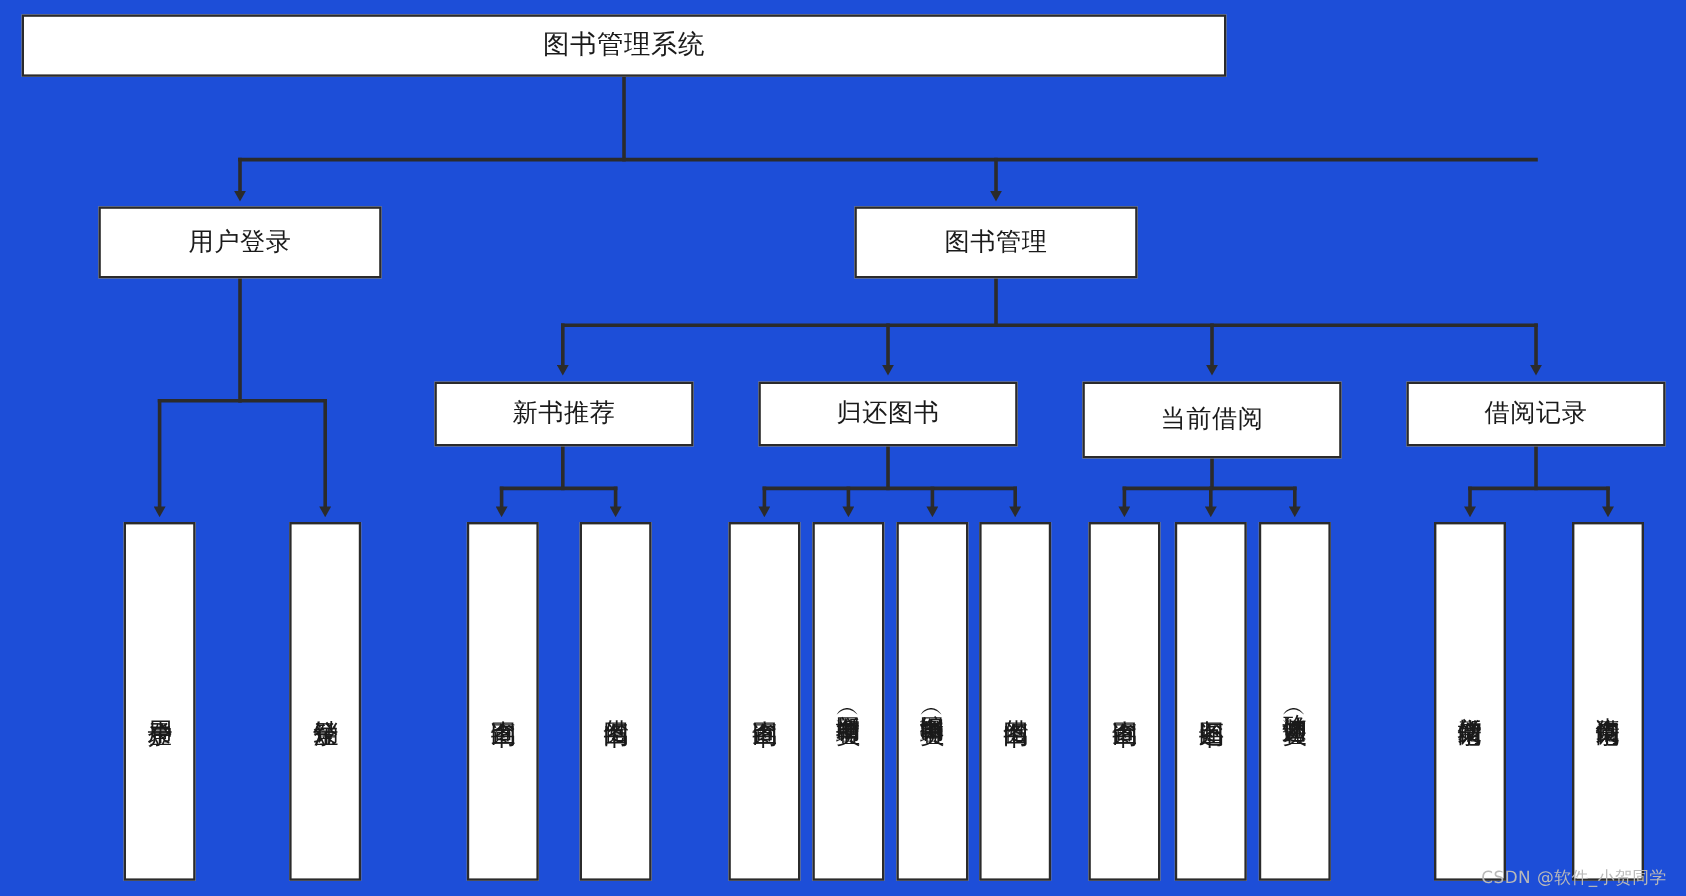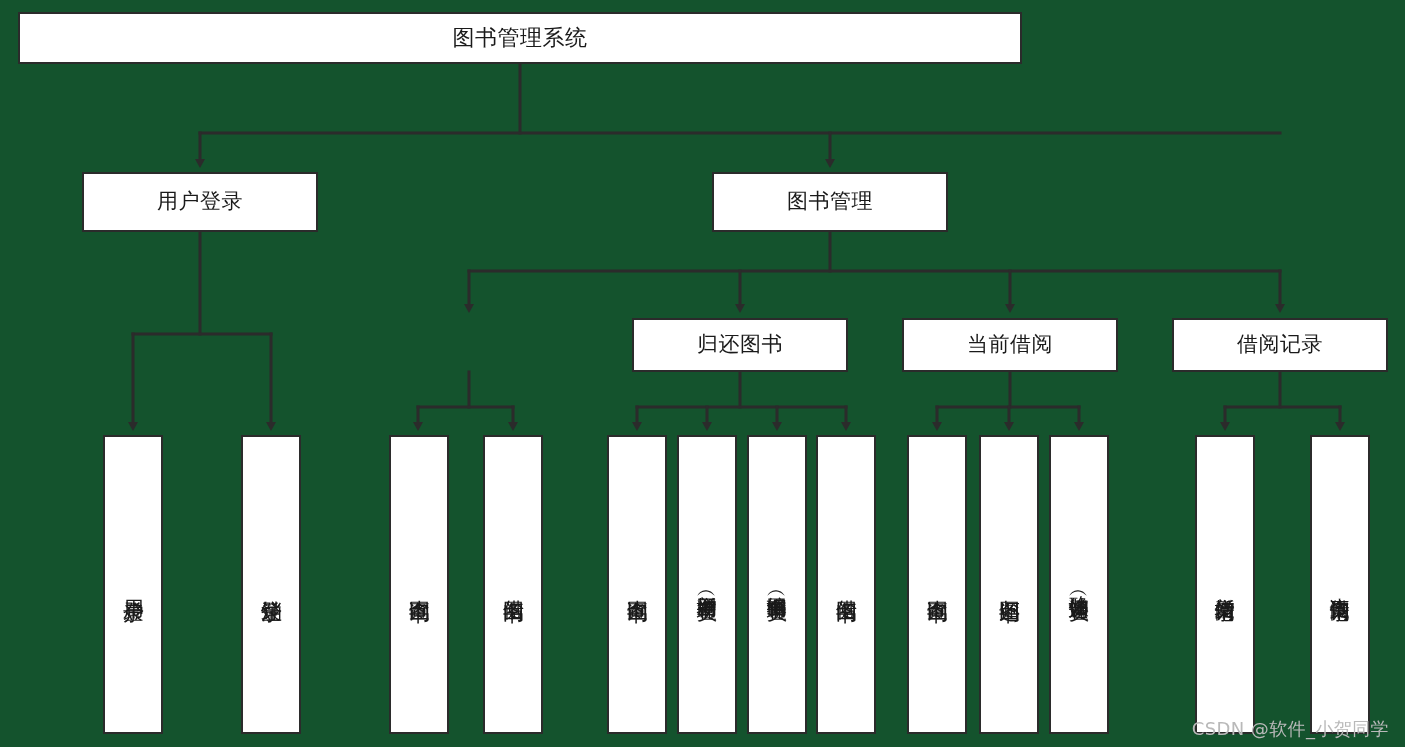--- a/index.html
+++ b/index.html
@@ -8,21 +8,21 @@
     padding: 0;
     background: #ffffff;
   }
   body {
     font-family: "DejaVu Sans", "Liberation Sans", sans-serif;
   }
   #canvas {
     position: relative;
     width: 1405px;
     height: 747px;
-    background: #14532d;
+    background: #1d4ed8;
     overflow: hidden;
   }
   #diagram-svg {
     position: absolute;
     left: 0;
     top: 0;
     width: 1405px;
     height: 747px;
   }
   .node-box {
@@ -64,21 +64,21 @@
     white-space: nowrap;
   }
   .leaf-box.tall-text .node-label-v {
     font-size: 20px;
     line-height: 1.22;
   }
   #watermark {
     position: absolute;
     right: 16px;
     bottom: 6px;
-    font-size: 18px;
+    font-size: 14px;
     color: #b9b9b9;
     white-space: nowrap;
     letter-spacing: 0.4px;
     text-align: right;
   }
 </style>
 </head>
 <body>
 
 <div id="canvas">
@@ -139,26 +139,29 @@
   </div>
 
   <div class="node-box" style="left:82px; top:172px; width:236px; height:60px;">
     <span class="node-label-h">用户登录</span>
   </div>
 
   <div class="node-box" style="left:712px; top:172px; width:236px; height:60px;text-align:center;">
     <span class="node-label-h">图书管理</span>
   </div>
 
+  <div class="node-box" style="left:362px; top:318px; width:216px; height:54px;">
+    <span class="node-label-h">新书推荐</span>
+  </div>
 
   <div class="node-box" style="left:632px; top:318px; width:216px; height:54px;">
     <span class="node-label-h">归还图书</span>
   </div>
 
-  <div class="node-box" style="left:902px; top:318px; width:216px; height:54px;">
+  <div class="node-box" style="left:902px; top:318px; width:216px; height:64px;">
     <span class="node-label-h">当前借阅</span>
   </div>
 
   <div class="node-box" style="left:1172px; top:318px; width:216px; height:54px;">
     <span class="node-label-h">借阅记录</span>
   </div>
 
   <div class="leaf-box" style="left:103px; top:435px; width:60px; height:299px;">
     <span class="node-label-v">用户登录</span>
   </div>

